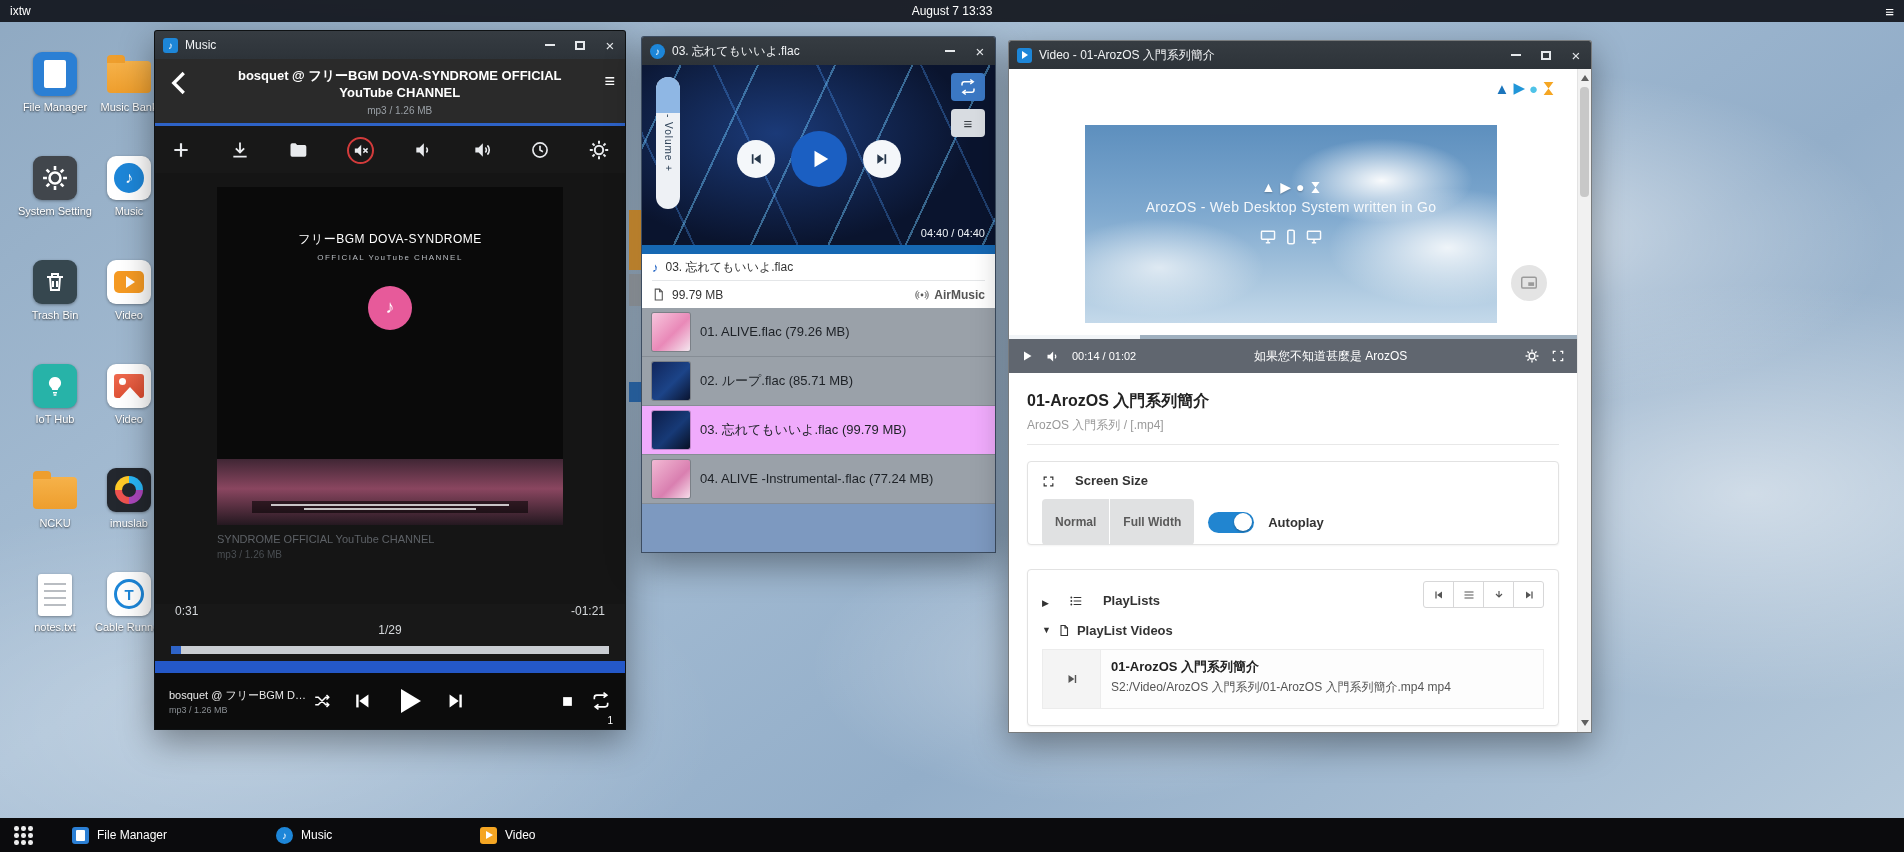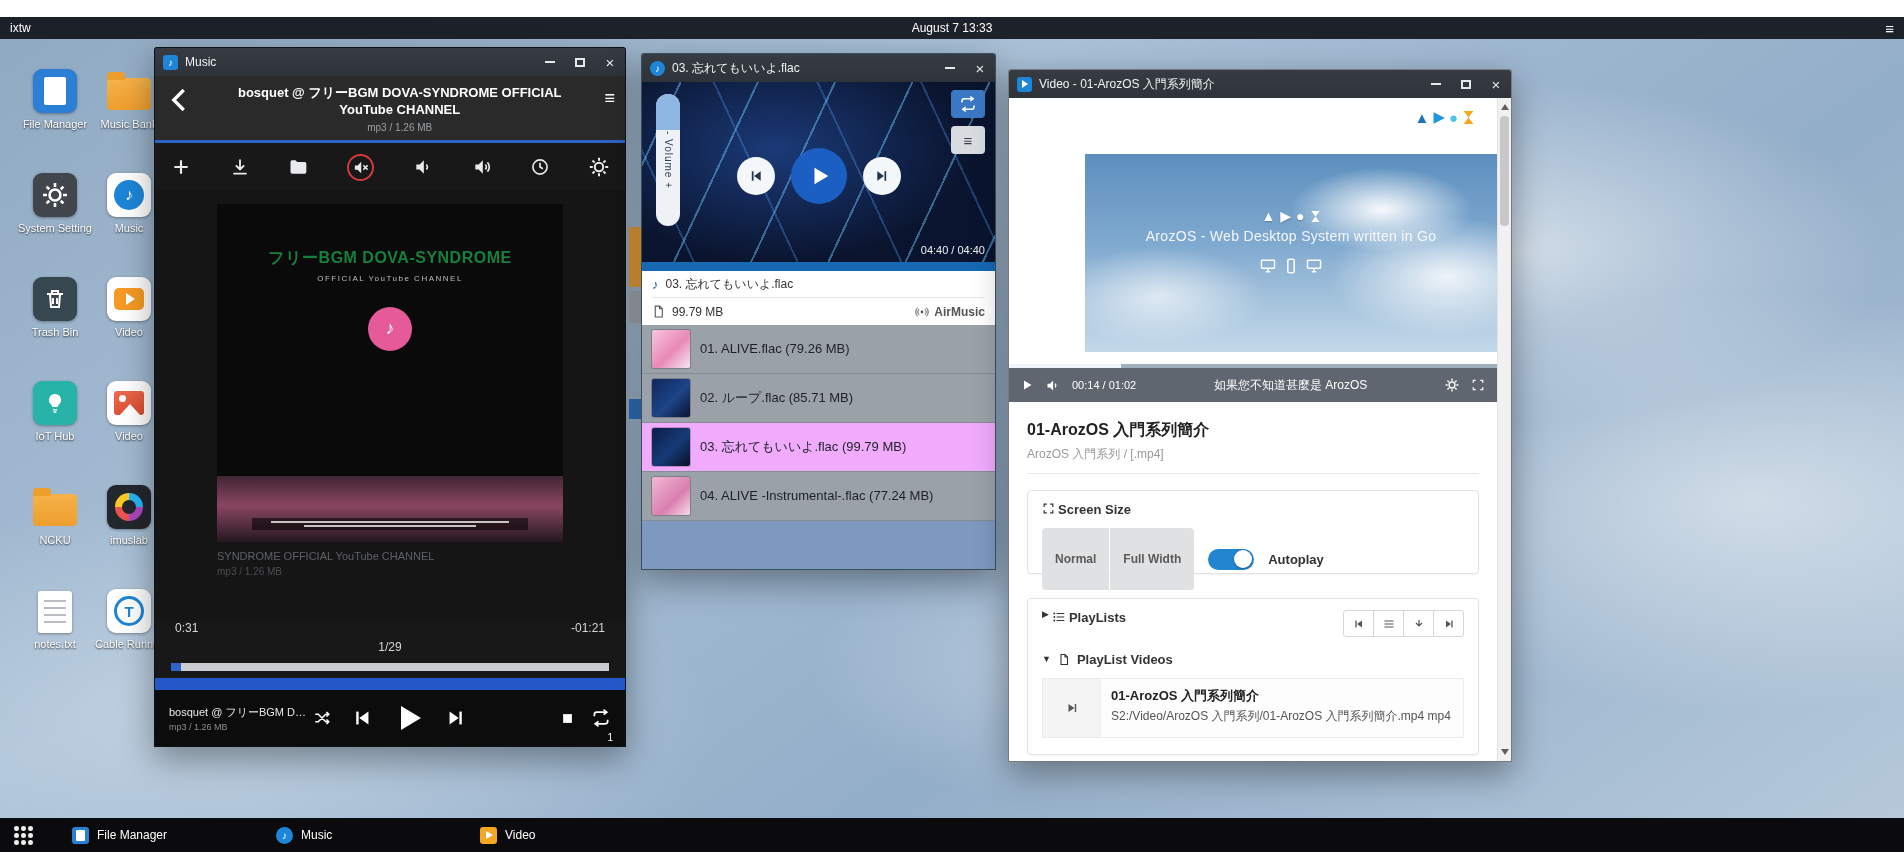--- a/index.html
+++ b/index.html
@@ -3,21 +3,21 @@
 <meta charset="utf-8">
 <style>
   *{margin:0;padding:0;box-sizing:border-box}
   html,body{width:1904px;height:852px;overflow:hidden}
   body{font-family:"Liberation Sans","DejaVu Sans",sans-serif;color:#222}
   .screen{position:absolute;inset:0;overflow:hidden;background:
     radial-gradient(520px 240px at 80% 28%, rgba(255,255,255,.55), rgba(255,255,255,0) 70%),
     radial-gradient(620px 300px at 92% 58%, rgba(255,255,255,.5), rgba(255,255,255,0) 70%),
     radial-gradient(420px 200px at 58% 78%, rgba(255,255,255,.35), rgba(255,255,255,0) 70%),
     radial-gradient(700px 320px at 12% 85%, rgba(255,255,255,.28), rgba(255,255,255,0) 70%),
-    linear-gradient(145deg,#8fa9c2 0%,#a9c0d6 35%,#93aec9 65%,#b7cadb 100%); margin-top: 17px;}
+    linear-gradient(145deg,#8fa9c2 0%,#a9c0d6 35%,#93aec9 65%,#b7cadb 100%);}
   .icn{display:inline-flex;align-items:center;justify-content:center;flex:0 0 auto}
   .icn svg{width:100%;height:100%;display:block}
 
   
   .topbar{position:absolute;top:0;left:0;right:0;height:22px;background:rgba(18,22,29,.93);
     color:#fff;display:flex;align-items:center;padding:0 10px;font-size:12px;z-index:80}
   .topbar .clock{position:absolute;left:0;right:0;text-align:center;pointer-events:none}
   .topbar .menu-glyph{margin-left:auto;font-size:15px;line-height:1;cursor:default}
 
   
@@ -74,21 +74,21 @@
   .back-btn{width:30px;height:30px;color:#fff}
   .w1-titles{flex:1;text-align:center;color:#fff;min-width:0}
   .w1-title{font-size:13px;font-weight:bold;line-height:1.3;max-width:340px;margin:0 auto}
   .w1-meta{font-size:10px;color:#9aa0a6;margin-top:3px}
   .w1-menu{color:#fff;font-size:18px;line-height:1;margin-top:4px}
   .w1-toolbar{display:flex;align-items:center;justify-content:space-between;padding:11px 16px 9px;background:#181818}
   .tool{color:#e8eaed;width:20px;height:20px}
   .tool.mute-wrap{width:27px;height:27px;border:2px solid #d23b3b;border-radius:50%;padding:3px;color:#e8eaed}
   .w1-stage{flex:1;display:flex;flex-direction:column;align-items:center;padding-top:14px;background:#151515;min-height:0}
   .thumb{width:346px;height:338px;background:#0a0a0a;position:relative;display:flex;flex-direction:column;align-items:center;flex:0 0 auto}
-  .thumb-t1{margin-top:44px;font-size:16px;font-weight:bold;color:#15803d;letter-spacing:.5px}
+  .thumb-t1{margin-top:44px;font-size:12px;font-weight:normal;color:#ffffff;letter-spacing:.5px}
   .thumb-t2{font-size:8px;color:#b9bdc2;margin-top:5px;letter-spacing:1.5px}
   .thumb-logo{margin-top:24px;width:44px;height:44px;border-radius:50%;background:#e75a9a;color:#fff;display:flex;align-items:center;justify-content:center;font-size:18px}
   .thumb-photo{position:absolute;left:0;right:0;bottom:0;height:66px;background:linear-gradient(180deg,#402634 0%,#8a4660 45%,#241820 100%)}
   .thumb-cap{position:absolute;left:10%;right:10%;bottom:12px;height:12px;background:rgba(0,0,0,.55);display:flex;flex-direction:column;justify-content:center;gap:2px;align-items:center}
   .thumb-cap i{display:block;height:2px;background:rgba(255,255,255,.75)}
   .thumb-cap i:first-child{width:86%}
   .thumb-cap i:last-child{width:62%}
   .ghost{width:346px;margin-top:7px;color:#5d6166;font-size:11px;line-height:1.45}
   .ghost .g2{color:#4a4e52;font-size:10px}
   .w1-times{display:flex;justify-content:space-between;color:#d4d7da;font-size:12px;padding:0 20px;flex:0 0 auto}
@@ -129,21 +129,21 @@
   .w2-item{display:flex;align-items:center;gap:10px;padding:5px 10px;background:#9aa1a9;border-bottom:1px solid #868d95;color:#1d2126;font-size:13px;min-height:47px;flex:0 0 auto}
   .w2-item.selected{background:#f0abfc}
   .w2-item .lbl{line-height:1.3}
   .athumb{width:38px;height:38px;border-radius:2px;flex:0 0 auto;box-shadow:0 0 0 1px rgba(0,0,0,.2)}
   .at1{background:linear-gradient(135deg,#f7c6dd,#e989b8 55%,#f4e7ef)}
   .at2{background:linear-gradient(135deg,#11265c,#1c4488 55%,#0a1430)}
   .at3{background:linear-gradient(135deg,#0d1d48,#173a77 55%,#081024)}
   .at4{background:linear-gradient(135deg,#f2b9d4,#d97fb0 60%,#f6dce9)}
 
   
-  .w3{left:1008px;top:52px;width:504px;height:693px;background:#fff;z-index:20}
+  .w3{left:1008px;top:40px;width:584px;height:693px;background:#fff;z-index:20}
   .w3-body{flex:1;position:relative;background:#fff;overflow:hidden}
   .w3-logo{position:absolute;top:10px;right:36px;display:flex;align-items:center;gap:4px;font-size:15px}
   .lg-tri{color:#1b75bc}.lg-play{color:#2196d8}.lg-circ{color:#4fc3e8}
   .w3-video{position:absolute;left:76px;top:56px;width:412px;height:198px;display:flex;flex-direction:column;align-items:center;color:#fff;background:
     radial-gradient(130px 60px at 72% 28%, rgba(255,255,255,.95), rgba(255,255,255,0) 70%),
     radial-gradient(170px 85px at 88% 62%, rgba(255,255,255,.85), rgba(255,255,255,0) 70%),
     radial-gradient(150px 70px at 18% 72%, rgba(255,255,255,.65), rgba(255,255,255,0) 70%),
     linear-gradient(180deg,#5d8fbe 0%,#7fa9cf 45%,#a9c6de 78%,#c4d9ea 100%)}
   .ov-logo{margin-top:54px;display:flex;align-items:center;gap:5px;font-size:14px;color:#fff;text-shadow:0 1px 2px rgba(0,0,0,.25)}
   .ov-cap{font-size:14px;color:rgba(255,255,255,.9);margin-top:4px;letter-spacing:.3px}
@@ -152,24 +152,24 @@
   .w3-progress{position:absolute;left:0;right:14px;top:266px;height:4px;background:#9fb0bf}
   .w3-progress .fill{height:100%;width:23%;background:#f2f5f8}
   .w3-ctrl{position:absolute;left:0;right:14px;top:270px;height:34px;background:rgba(43,51,63,.75);color:#fff;display:flex;align-items:center;gap:12px;padding:0 12px;font-size:11px}
   .w3-ctrl .cap{flex:1;text-align:center;font-size:12px}
   .w3-info{position:absolute;left:18px;right:32px;top:322px}
   .w3-title{font-size:16px;font-weight:bold;color:#222}
   .w3-sub{font-size:12px;color:#9a9a9a;margin-top:5px;padding-bottom:10px;border-bottom:1px solid #e8e8e8}
   .seg{position:absolute;left:18px;right:32px;border:1px solid #e2e2e2;border-radius:4px;box-shadow:0 1px 2px rgba(0,0,0,.05);padding:11px 14px;background:#fff}
   .seg1{top:392px;height:84px}
   .seg2{top:500px;bottom:6px;overflow:hidden}
-  .seg-h{display:flex;align-items:flex-start;gap:3px;font-size:13px;font-weight:bold;color:#333}
+  .seg-h{display:flex;align-items:flex-end;gap:20px;font-size:13px;font-weight:bold;color:#333}
   .seg1 .row2{display:flex;align-items:center;gap:14px;margin-top:11px}
   .btn-group{display:flex}
-  .ui-btn{background:#e0e1e2;color:#5a5a5a;font-weight:bold;font-size:12px;padding:24px 13px;border:none;font-family:inherit}
+  .ui-btn{background:#e0e1e2;color:#5a5a5a;font-weight:bold;font-size:12px;padding:16px 13px;border:none;font-family:inherit}
   .ui-btn.first{border-radius:4px 0 0 4px;margin-right:1px}
   .ui-btn.last{border-radius:0 4px 4px 0}
   .toggle{width:46px;height:21px;border-radius:11px;background:#2185d0;position:relative}
   .toggle .knob{position:absolute;top:1.5px;right:2px;width:18px;height:18px;border-radius:50%;background:#fff;box-shadow:0 1px 2px rgba(0,0,0,.3)}
   .caret{font-size:9px;color:#333;line-height:1}
   .seg2-tools{margin-left:auto;display:flex}
   .sq-btn{width:31px;height:27px;border:1px solid #d7d7d8;background:#fff;color:#555;display:flex;align-items:center;justify-content:center;margin-left:-1px}
   .sq-btn:first-child{border-radius:3px 0 0 3px;margin-left:0}
   .sq-btn:last-child{border-radius:0 3px 3px 0}
   .seg2 .h2{margin-top:15px;display:flex;align-items:center;gap:7px;font-size:13px;font-weight:bold;color:#333}

